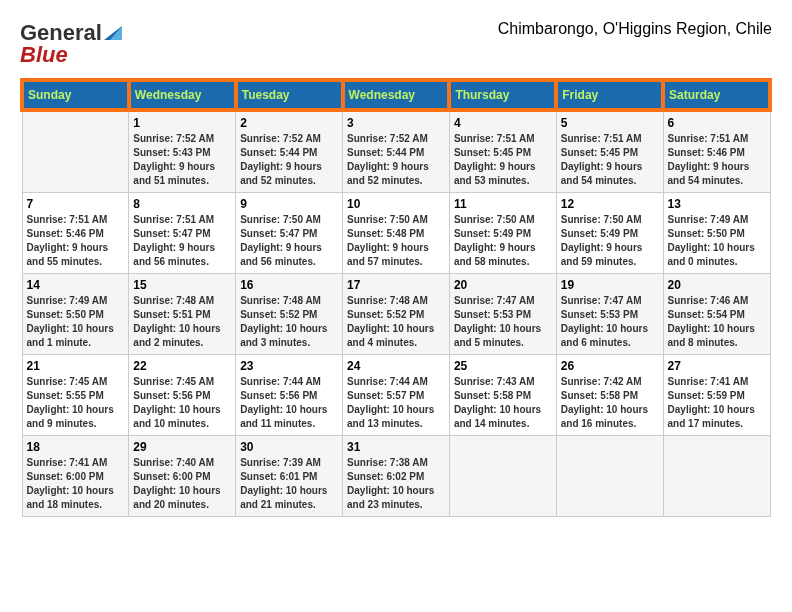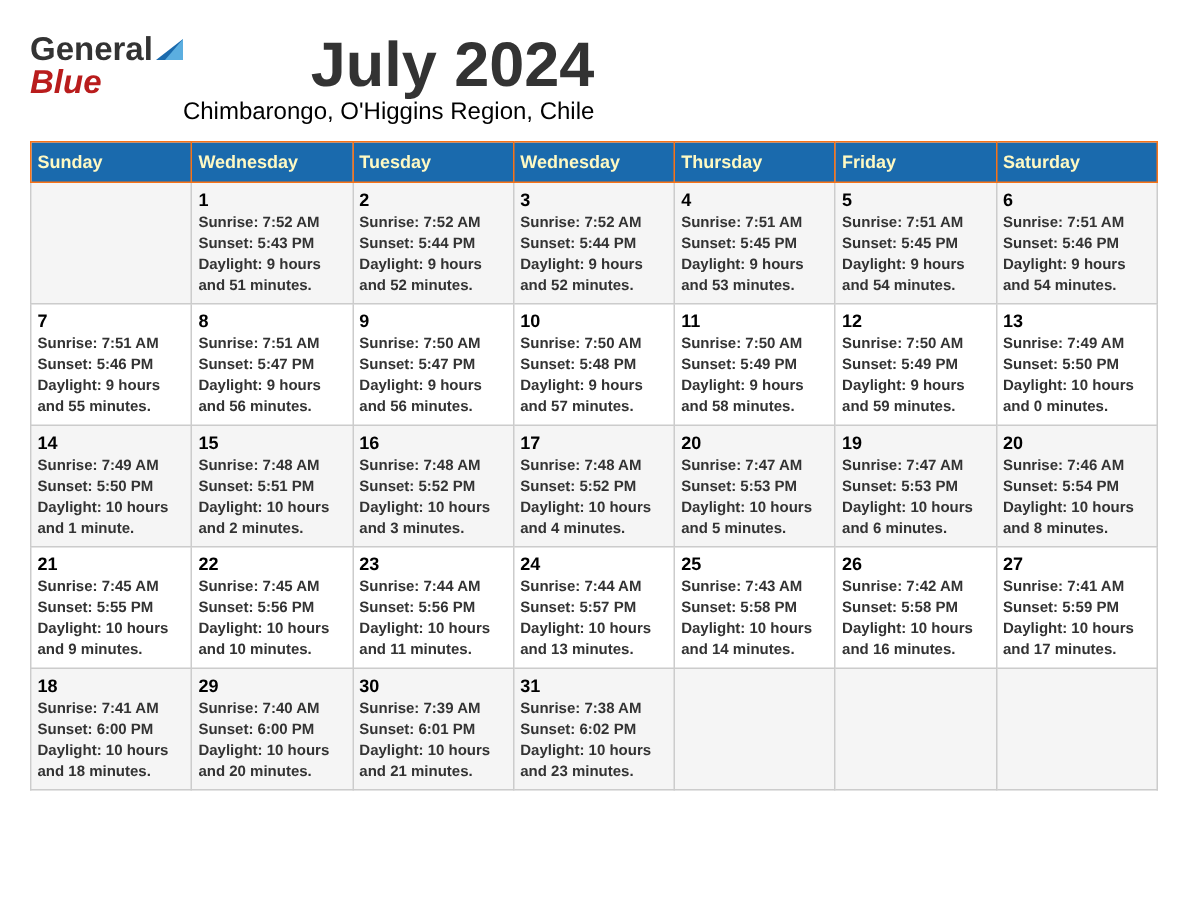--- a/index.html
+++ b/index.html
@@ -5,20 +5,21 @@
     * { box-sizing: border-box; margin: 0; padding: 0; }
     body {
       font-family: Arial, sans-serif;
       background: #fff;
       width: 792px;
       min-height: 612px;
       padding: 20px;
     }
     .header {
       display: flex;
+      justify-content: space-between;
       align-items: flex-start;
       margin-bottom: 10px;
     }
     .logo {
       display: flex;
       flex-direction: column;
       align-items: flex-start;
     }
     .title-section {
       text-align: right;
@@ -33,26 +34,26 @@
       font-size: 16px;
       color: #000000;
     }
     table {
       width: 100%;
       border-collapse: collapse;
       font-size: 11px;
     }
     thead tr th {
       background-color: #1a6aad;
-      color: #fef9c3;
+      color: #bef264;
       padding: 6px 4px;
       text-align: left;
       font-size: 12px;
       font-weight: bold;
-      border: 1px solid #f97316;
+      border: 4px solid #f97316;
     }
     tbody tr td {
       border: 1px solid #ccc;
       vertical-align: top;
       padding: 4px;
       height: 80px;
       width: calc(100% / 7);
     }
     tbody tr:nth-child(odd) {
       background-color: #f5f5f5;
@@ -81,21 +82,20 @@
     <div style="display:flex; align-items:center;">
       <span style="font-size:22px;font-weight:bold;color:#333;">General</span>
       <svg width="18" height="18" viewBox="0 0 18 18" style="margin-left:2px; margin-top:-4px;">
         <polygon points="0,18 18,4 14,18" fill="#1a6aad"></polygon>
         <polygon points="6,18 18,4 18,18" fill="#5baee0"></polygon>
       </svg>
     </div>
     <span style="font-size:22px;font-weight:bold;color:#b91c1c;margin-top:-4px;font-style:italic;">Blue</span>
   </div>
   <div class="title-section">
-    <div class="month-title">July 2024</div>
     <div class="location">Chimbarongo, O'Higgins Region, Chile</div>
   </div>
 </div>
 
 <table>
   <thead>
     <tr>
     <th>Sunday</th>
         <th>Wednesday</th>
         <th>Tuesday</th>

